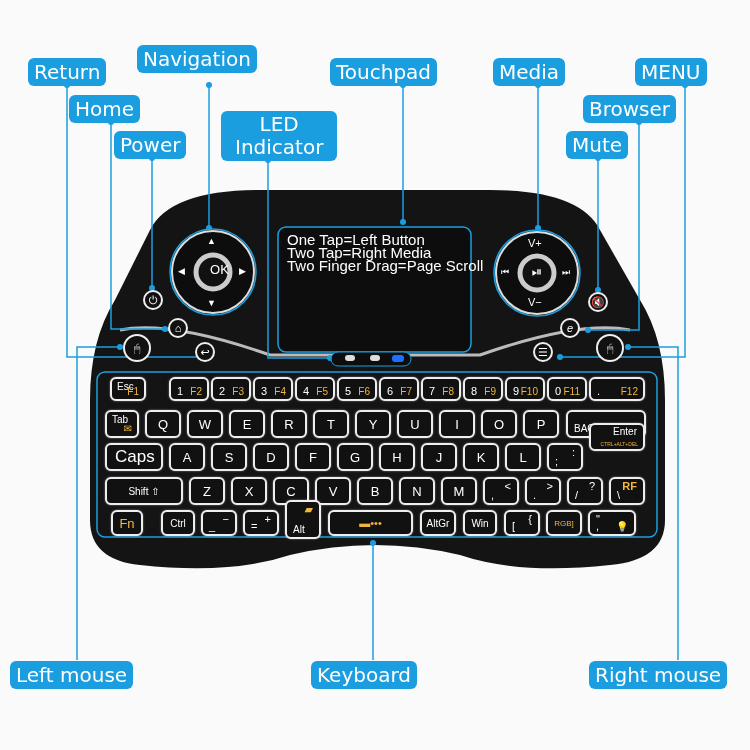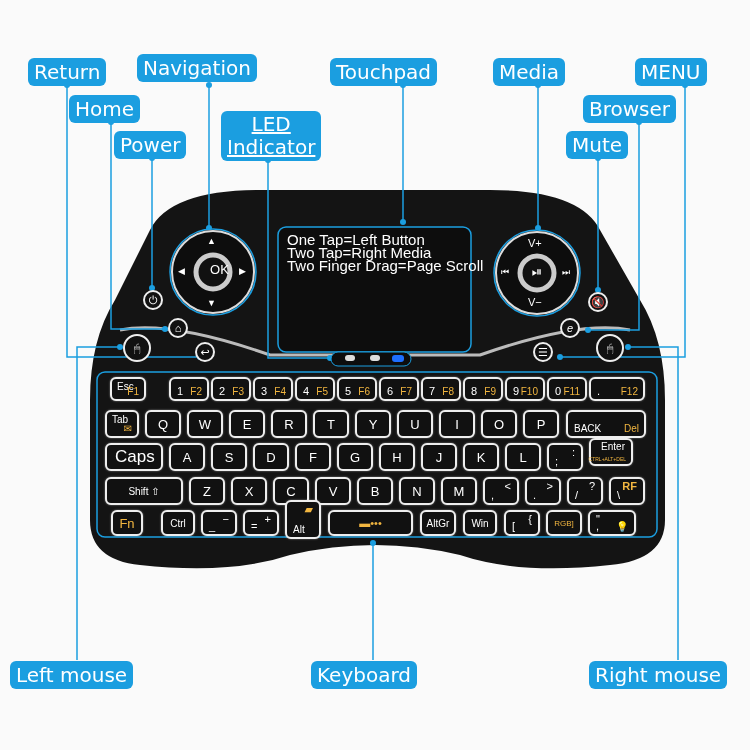--- a/index.html
+++ b/index.html
@@ -1,21 +1,21 @@
 <!DOCTYPE html>
 <html><head>
 <meta charset="utf-8">
 <style>
   html, body { margin:0; padding:0; }
   body { width:750px; height:750px; background:#fafafa; position:relative; overflow:hidden;
          font-family:"Liberation Sans", sans-serif; }
   .label { position:absolute; background:#1b9ee0; color:#fff; border-radius:6px;
            font-family:"DejaVu Sans", sans-serif; font-size:20px; line-height:26px;
            padding:1px 6px; text-align:center; white-space:nowrap; }
-  .label.two { line-height:23px; padding:2px 6px;text-decoration:underline; }
+  .label.two { line-height:23px; padding:2px 14px; }
   svg.lines { position:absolute; left:0; top:0; }
   .pad-text { position:absolute; left:287px; top:233px; color:#fff; font-size:15px; line-height:13px;
               font-family:"Liberation Sans", sans-serif; }
   .key { position:absolute; background:#111; border:2px solid #eee; border-radius:6px;
          color:#fff; font-size:10px; box-sizing:border-box; box-shadow:0 0 2px rgba(255,255,255,0.5); }
   .key .m { position:absolute; left:0; right:0; top:50%; transform:translateY(-50%); text-align:center; font-size:13px; }
   .key .tl { position:absolute; left:5px; top:2px; font-size:10px; }
   .key .br { position:absolute; right:5px; bottom:2px; font-size:10px; color:#f2b640; font-weight:normal; }
   .key .bl { position:absolute; left:6px; bottom:2px; font-size:11px; }
   .key .tr { position:absolute; right:6px; top:1px; font-size:11px; }
@@ -98,21 +98,21 @@
   <circle cx="213" cy="272" r="43" fill="#0d0d0d" stroke="#1b9ee0" stroke-width="1.5"></circle>
   <circle cx="213" cy="272" r="41" fill="none" stroke="#ddd" stroke-width="2"></circle>
   <circle cx="213" cy="272" r="17" fill="#111" stroke="#ccc" stroke-width="5"></circle>
 
   <circle cx="537" cy="273" r="43" fill="#0d0d0d" stroke="#1b9ee0" stroke-width="1.5"></circle>
   <circle cx="537" cy="273" r="41" fill="none" stroke="#ddd" stroke-width="2"></circle>
   <circle cx="537" cy="273" r="17" fill="#111" stroke="#ccc" stroke-width="5"></circle>
 </svg>
 
 <div class="label" style="left:28px;top:58px">Return</div>
-<div class="label" style="left:137px;top:54px">Navigation</div>
+<div class="label" style="left:137px;top:45px">Navigation</div>
 <div class="label" style="left:330px;top:58px">Touchpad</div>
 <div class="label" style="left:493px;top:58px">Media</div>
 <div class="label" style="left:635px;top:58px">MENU</div>
 <div class="label" style="left:69px;top:95px">Home</div>
 <div class="label" style="left:583px;top:95px">Browser</div>
 <div class="label" style="left:114px;top:131px">Power</div>
 <div class="label" style="left:566px;top:131px">Mute</div>
 <div class="label two" style="left:221px;top:111px">
   <div>LED</div>
   <div>Indicator</div>
@@ -283,21 +283,21 @@
   <div class="key" style="left:463px;top:443px;width:36px;height:28px">
       <span class="m">K</span>
     </div>
   <div class="key" style="left:505px;top:443px;width:36px;height:28px">
       <span class="m">L</span>
     </div>
   <div class="key" style="left:547px;top:443px;width:36px;height:28px">
       <span class="bl">;</span>
       <span class="tr">:</span>
     </div>
-  <div class="key" style="left:589px;top:438px;width:44px;height:28px">
+  <div class="key" style="left:589px;top:423px;width:56px;height:28px">
       <span class="tr" style="font-size:10px">Enter</span>
       <span class="br" style="font-size:5px">CTRL+ALT+DEL</span>
     </div>
 
   <div class="key" style="left:105px;top:477px;width:78px;height:28px">
       <span class="m" style="font-size:10px">Shift ⇧</span>
     </div>
   <div class="key" style="left:189px;top:477px;width:36px;height:28px">
       <span class="m">Z</span>
     </div>

